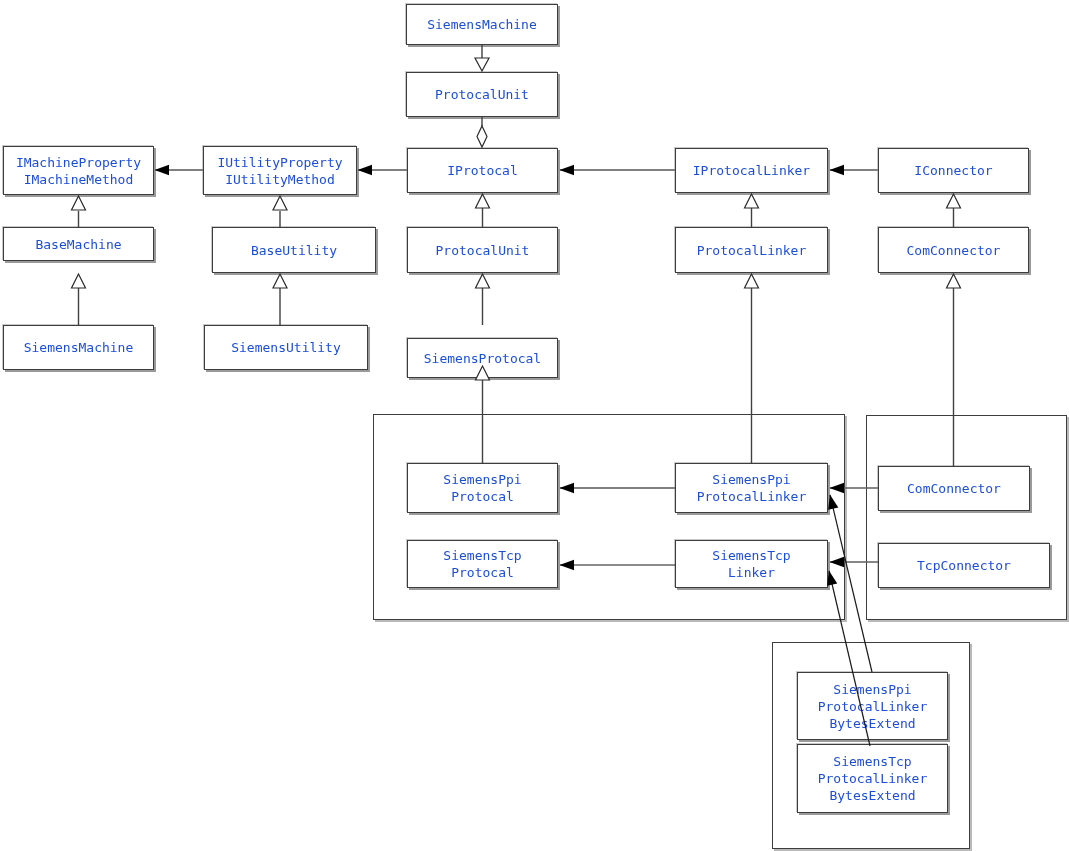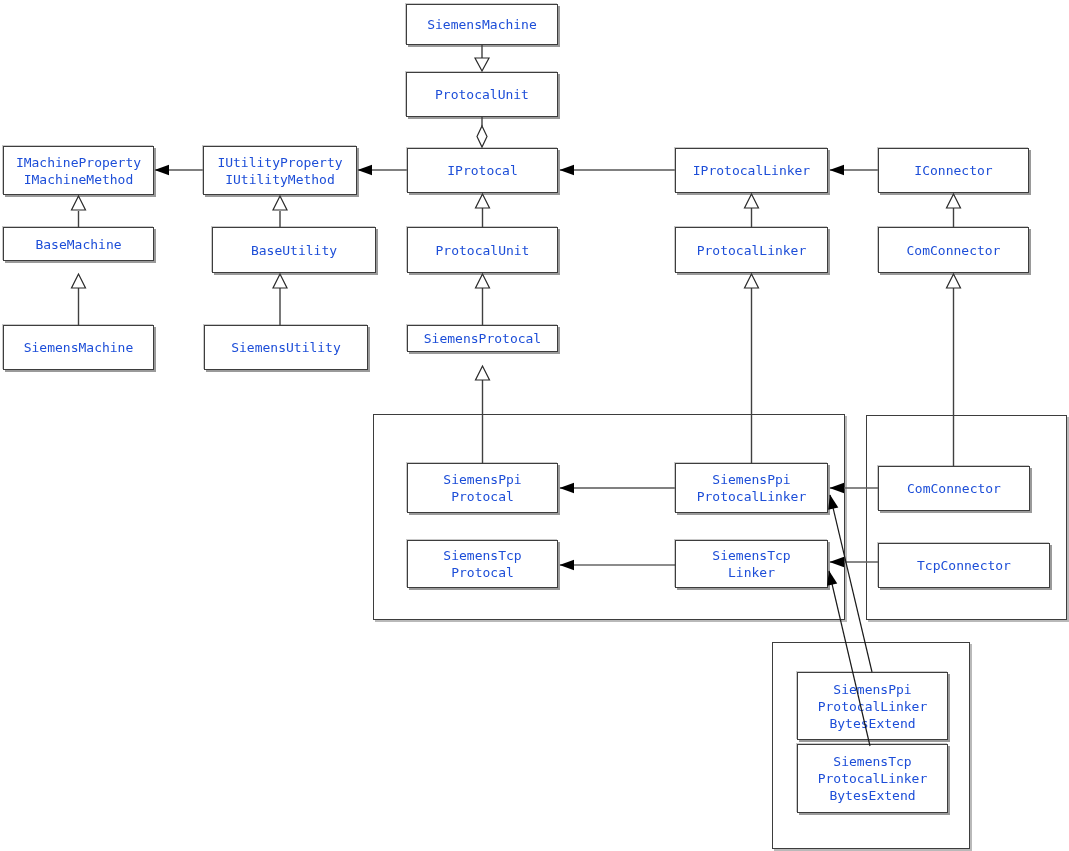--- a/index.html
+++ b/index.html
@@ -26,21 +26,21 @@
   .n4{left:407px;top:148px;width:151px;height:45px}
   .n5{left:675px;top:148px;width:153px;height:45px}
   .n6{left:878px;top:148px;width:151px;height:45px}
   .n7{left:3px;top:227px;width:151px;height:34px}
   .n8{left:212px;top:227px;width:164px;height:46px}
   .n9{left:407px;top:227px;width:151px;height:46px}
   .n10{left:675px;top:227px;width:153px;height:46px}
   .n11{left:878px;top:227px;width:151px;height:46px}
   .n12{left:3px;top:325px;width:151px;height:45px}
   .n13{left:204px;top:325px;width:164px;height:45px}
-  .n14{left:407px;top:325px;width:151px;height:27px}
+  .n14{left:407px;top:338px;width:151px;height:40px}
   .n15{left:407px;top:463px;width:151px;height:50px}
   .n16{left:675px;top:463px;width:153px;height:50px}
   .n17{left:407px;top:540px;width:151px;height:48px}
   .n18{left:675px;top:540px;width:153px;height:48px}
   .n19{left:878px;top:466px;width:152px;height:45px}
   .n20{left:878px;top:543px;width:172px;height:45px}
   .n21{left:797px;top:672px;width:151px;height:68px}
   .n22{left:797px;top:744px;width:151px;height:69px}
   .c1{left:373px;top:414px;width:472px;height:206px}
   .c2{left:866px;top:415px;width:201px;height:205px}

